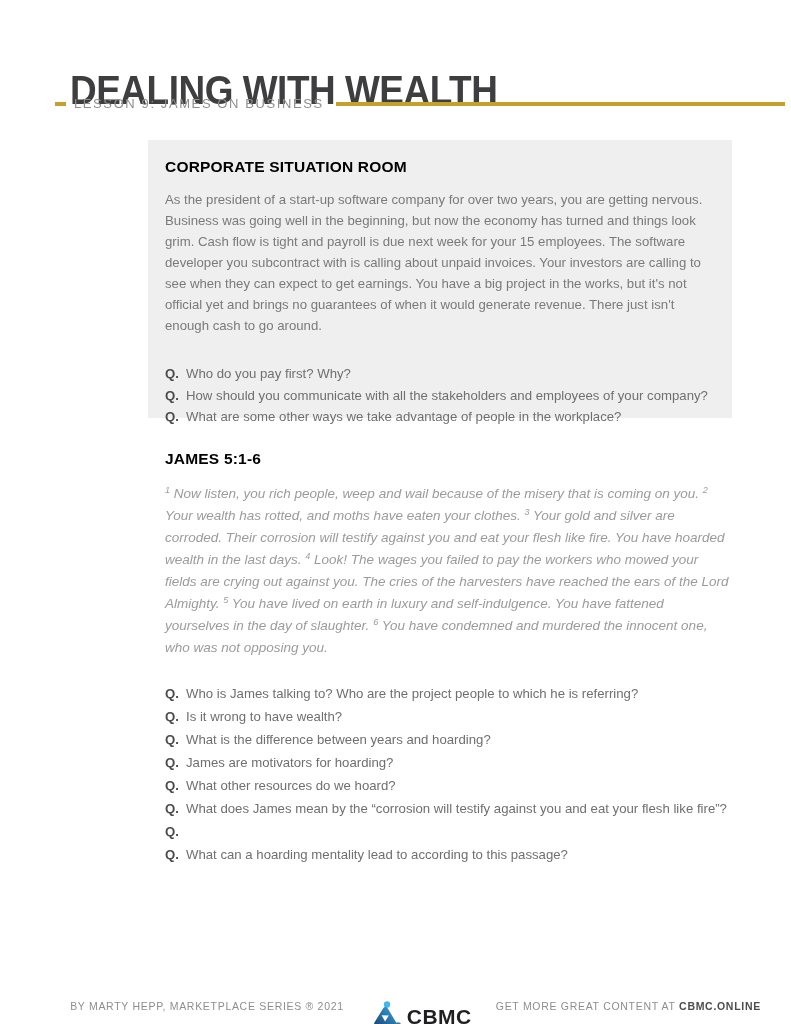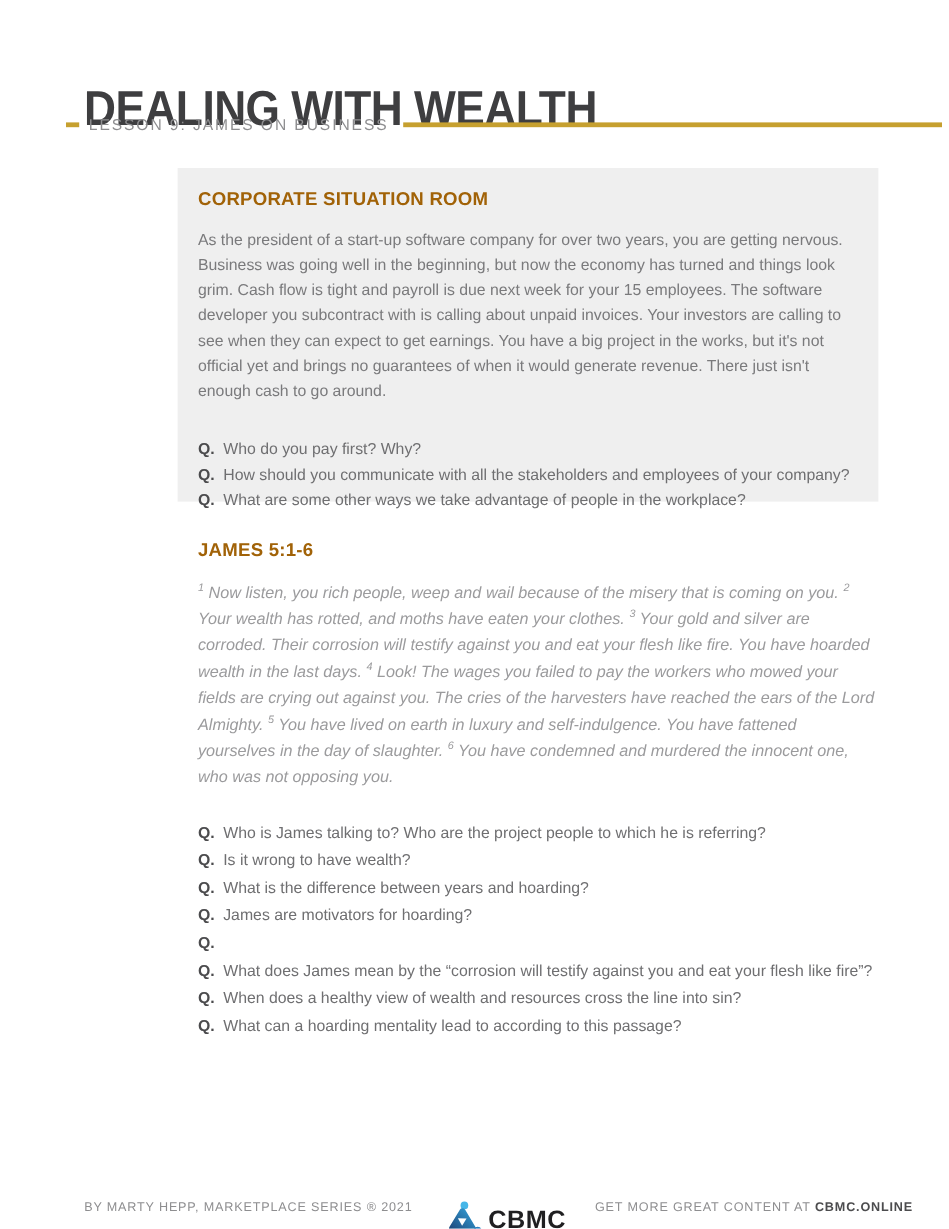--- a/index.html
+++ b/index.html
@@ -26,21 +26,21 @@
   }
   .subtitle-line { flex:1; height:4px; background:#c6a02f; }
 
   
   .situation-box {
     position:absolute; left:148px; top:140px; width:584px; height:278px;
     box-sizing:border-box; background:#efefef;
     padding:18px 24px 18px 17px;
   }
   .section-heading {
-    margin:0; font-size:15.5px; font-weight:bold; color:#a16207;
+    margin:0; font-size:15.5px; font-weight:bold; color:#000000;
     letter-spacing:0.2px;
   }
   .body-par {
     margin:13px 0 0 0; font-size:13.2px; line-height:21px; color:#7a7a7c;
   }
 
   
   .q-list { list-style:none; margin:0; padding:0; }
   .q-list li { display:flex; }
   .qmark { font-weight:bold; color:#4b4b4d; width:21px; flex:none; }
@@ -114,28 +114,28 @@
         <li>
           <span class="qmark">Q.</span>
           <span class="qtext">What is the difference between years and hoarding?</span>
         </li>
         <li>
           <span class="qmark">Q.</span>
           <span class="qtext">James are motivators for hoarding?</span>
         </li>
         <li>
           <span class="qmark">Q.</span>
+          <span class="qtext">What other resources do we hoard?</span>
         </li>
         <li>
           <span class="qmark">Q.</span>
           <span class="qtext">What does James mean by the “corrosion will testify against you and eat your flesh like fire”?</span>
         </li>
         <li>
           <span class="qmark">Q.</span>
-          <span class="qtext">When does a healthy view of wealth and resources cross the line into sin?</span>
         </li>
         <li>
           <span class="qmark">Q.</span>
           <span class="qtext">What can a hoarding mentality lead to according to this passage?</span>
         </li>
       </ul>
   </section>
 
   <div class="footer">
     <span class="credit">BY MARTY HEPP, MARKETPLACE SERIES ® 2021</span>

